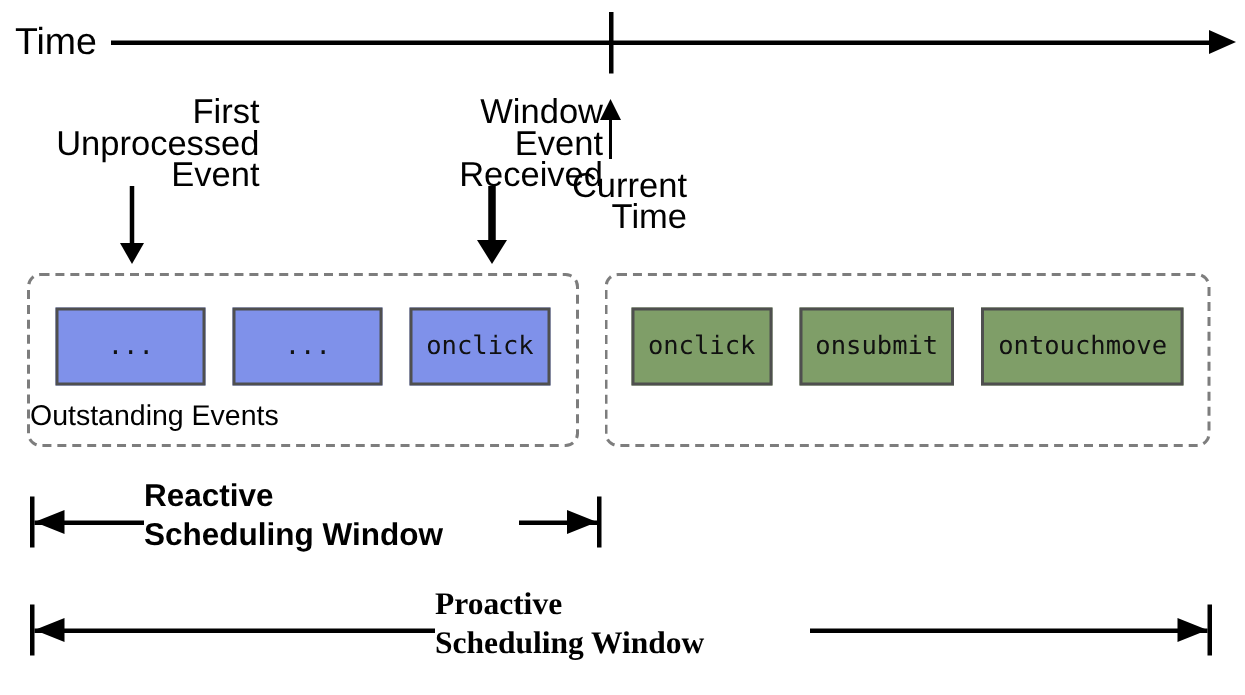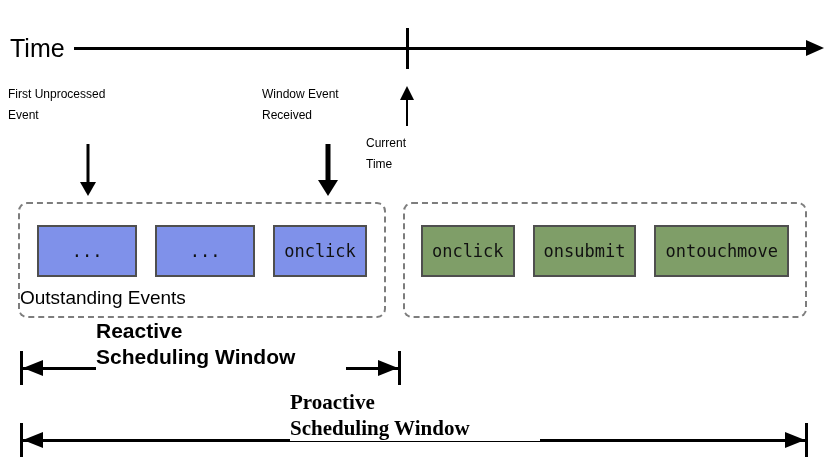--- a/index.html
+++ b/index.html
@@ -11,21 +11,21 @@
     font-family: "Liberation Sans", sans-serif;
     color: #000000;
   }
   #stage {
     position: relative;
     width: 830px;
     height: 463px;
     background: #ffffff;
     overflow: hidden;
   }
-  .abs { position: absolute; margin-top: 20px; }
+  .abs { position: absolute; }
 
   
   .timeline-label {
     left: 10px; top: 13px;
     font-size: 25px;
     line-height: 30px;
     letter-spacing: 0px;
   }
   .timeline-line {
     left: 74px; top: 27px;
@@ -40,23 +40,23 @@
     border-left: 18px solid #000;
   }
   .current-tick {
     left: 406px; top: 8px;
     width: 3px; height: 41px;
     background: #000;
   }
 
   
   .anno {
-    font-size: 12px;
+    font-size: 23px;
     line-height: 21px;
-    text-align: left;
+    text-align: right;
     white-space: pre-line;
   }
   .anno-first { left: 8px; top: 64px; width: 165px; }
   .anno-latest { left: 262px; top: 64px; width: 140px; }
   .anno-current { left: 366px; top: 113px; width: 92px; }
 
   
   .down-arrow { width: 0; }
   .down-arrow .shaft {
     position: absolute; left: 50%; top: 0;

